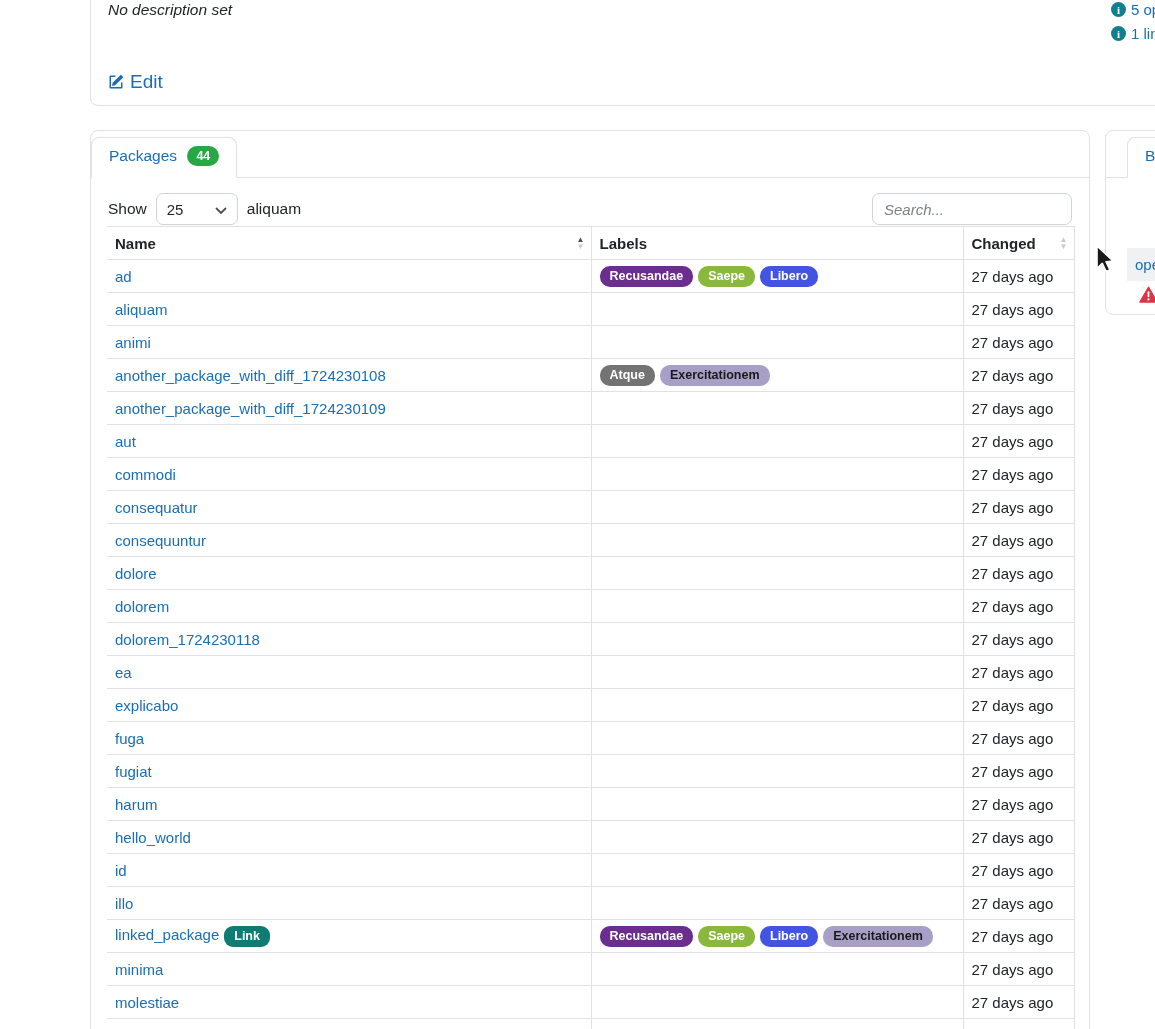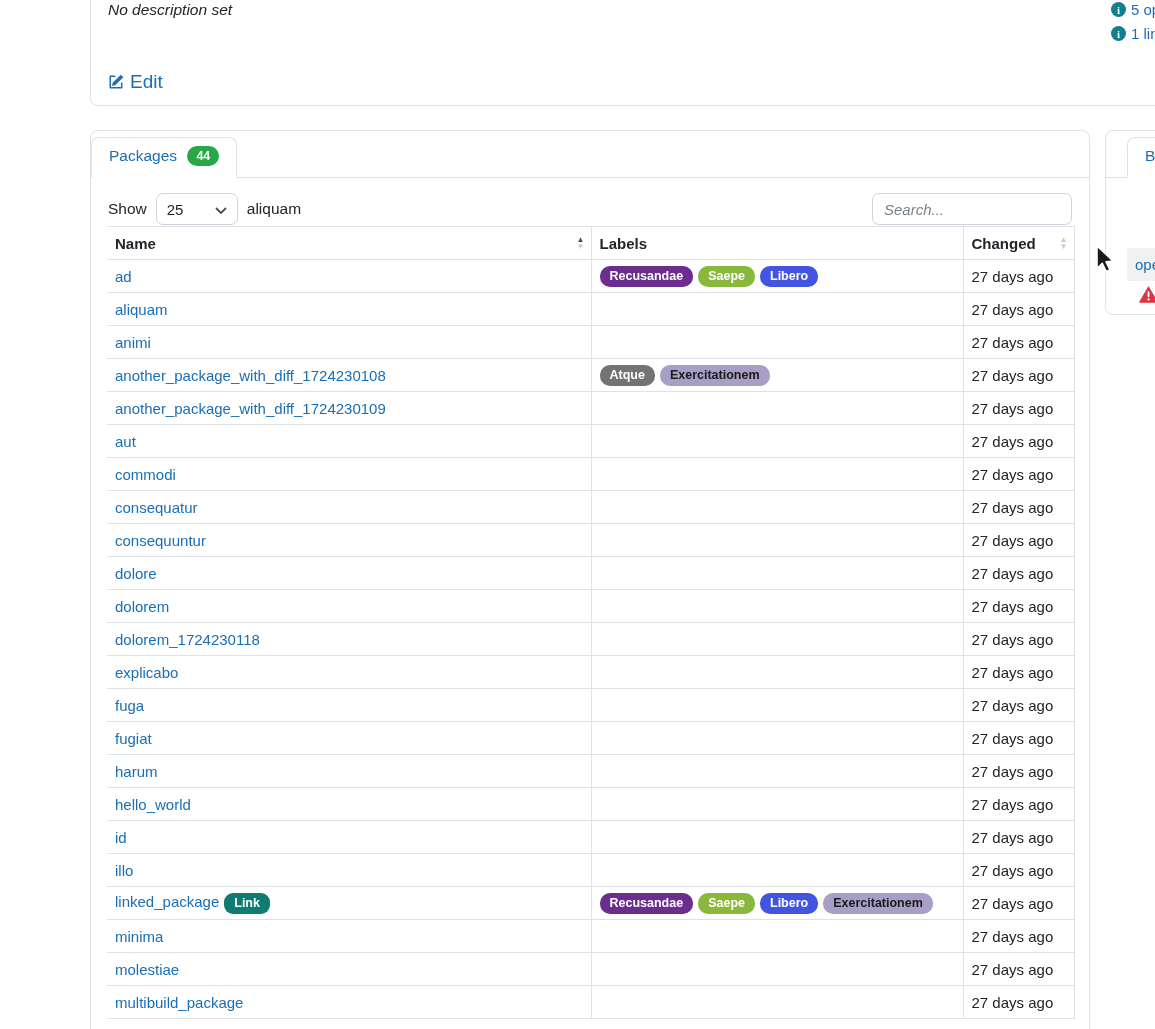--- a/index.html
+++ b/index.html
@@ -213,20 +213,25 @@
     <td><a href="#">dolorem</a></td>
     <td></td>
     <td>27 days ago</td>
   </tr>
         <tr>
     <td><a href="#">dolorem_1724230118</a></td>
     <td></td>
     <td>27 days ago</td>
   </tr>
         <tr>
+    <td><a href="#">ea</a></td>
+    <td></td>
+    <td>27 days ago</td>
+  </tr>
+        <tr>
     <td><a href="#">explicabo</a></td>
     <td></td>
     <td>27 days ago</td>
   </tr>
         <tr>
     <td><a href="#">fuga</a></td>
     <td></td>
     <td>27 days ago</td>
   </tr>
         <tr>

